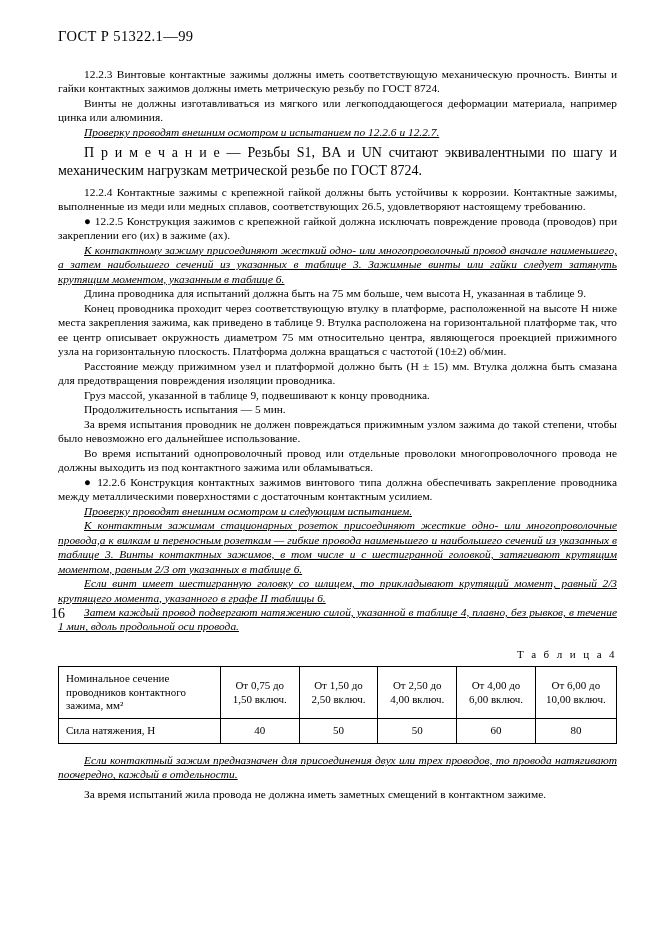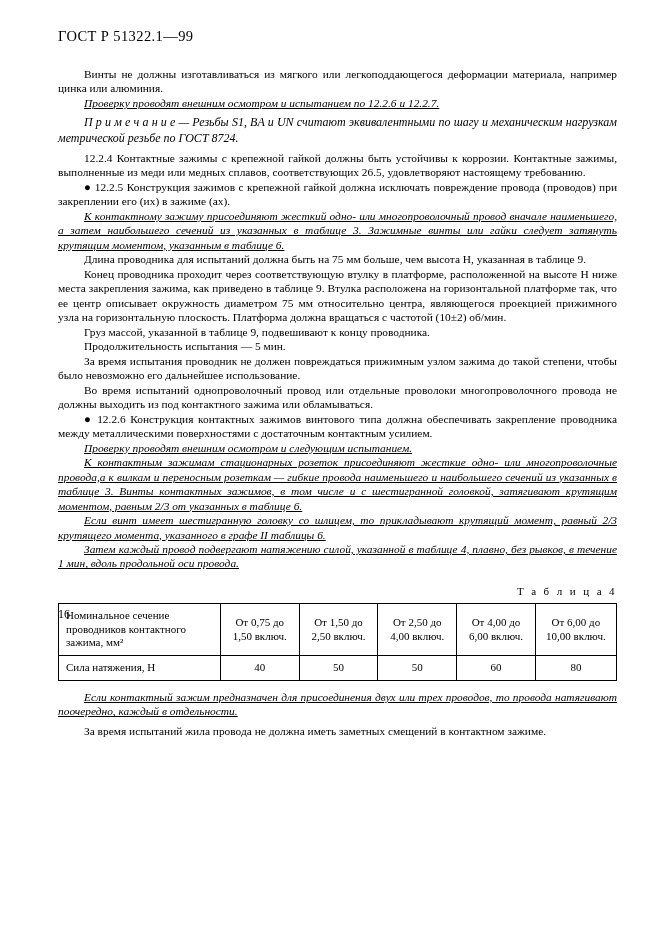--- a/index.html
+++ b/index.html
@@ -33,23 +33,22 @@
   }
   p {
     margin: 0;
     font-size: 11.4px;
     line-height: 1.27;
     text-align: justify;
     text-indent: 26px;
   }
   .ital { font-style: italic; text-decoration: underline; }
   .note {
-    font-size: 12px;
+    font-size: 14px;
     text-indent: 26px;
-    font-style: italic;
   }
   .bullet-item {
     text-indent: 26px;
   }
   .tbl-caption {
     font-size: 11px;
     letter-spacing: 2.4px;
     margin: 14px 0 6px 0;
     text-align: right;
   }
@@ -62,44 +61,46 @@
     border: 1px solid #000000;
     padding: 5px 7px;
     vertical-align: middle;
     line-height: 1.25;
   }
   td.center { text-align: center; }
   .gap { height: 9px; }
   .gap-sm { height: 5px; }
   .pagenum {
     position: absolute;
-    left: 58px;
+    left: 51px;
     bottom: 34px;
-    font-size: 12px;
+    font-size: 14px;
   }
 </style>
 </head>
 <body>
 
 <div class="page">
 
   <div class="header">ГОСТ Р 51322.1—99</div>
 
   <div class="content">
 
+    <p>12.2.3 Винтовые контактные зажимы должны иметь соответствующую механическую прочность. Винты и гайки контактных зажимов должны иметь метрическую резьбу по ГОСТ 8724.</p>
     <p>Винты не должны изготавливаться из мягкого или легкоподдающегося деформации материала, например цинка или алюминия.</p>
     <p class="ital">Проверку проводят внешним осмотром и испытанием по 12.2.6 и 12.2.7.</p>
     <div class="gap-sm"></div>
     <p class="note">П р и м е ч а н и е — Резьбы S1, BA и UN считают эквивалентными по шагу и механическим нагрузкам метрической резьбе по ГОСТ 8724.</p>
     <div class="gap-sm"></div>
     <p>12.2.4 Контактные зажимы с крепежной гайкой должны быть устойчивы к коррозии. Контактные зажимы, выполненные из меди или медных сплавов, соответствующих 26.5, удовлетворяют настоящему требованию.</p>
     <p class="bullet-item">● 12.2.5 Конструкция зажимов с крепежной гайкой должна исключать повреждение провода (проводов) при закреплении его (их) в зажиме (ах).</p>
     <p class="ital">К контактному зажиму присоединяют жесткий одно- или многопроволочный провод вначале наименьшего, а затем наибольшего сечений из указанных в таблице 3. Зажимные винты или гайки следует затянуть крутящим моментом, указанным в таблице 6.</p>
     <p>Длина проводника для испытаний должна быть на 75 мм больше, чем высота Н, указанная в таблице 9.</p>
     <p>Конец проводника проходит через соответствующую втулку в платформе, расположенной на высоте Н ниже места закрепления зажима, как приведено в таблице 9. Втулка расположена на горизонтальной платформе так, что ее центр описывает окружность диаметром 75 мм относительно центра, являющегося проекцией прижимного узла на горизонтальную плоскость. Платформа должна вращаться с частотой (10±2) об/мин.</p>
+    <p>Расстояние между прижимном узел и платформой должно быть (Н ± 15) мм. Втулка должна быть смазана для предотвращения повреждения изоляции проводника.</p>
     <p>Груз массой, указанной в таблице 9, подвешивают к концу проводника.</p>
     <p>Продолжительность испытания — 5 мин.</p>
     <p>За время испытания проводник не должен повреждаться прижимным узлом зажима до такой степени, чтобы было невозможно его дальнейшее использование.</p>
     <p>Во время испытаний однопроволочный провод или отдельные проволоки многопроволочного провода не должны выходить из под контактного зажима или обламываться.</p>
     <p class="bullet-item">● 12.2.6 Конструкция контактных зажимов винтового типа должна обеспечивать закрепление проводника между металлическими поверхностями с достаточным контактным усилием.</p>
     <p class="ital">Проверку проводят внешним осмотром и следующим испытанием.</p>
     <p class="ital">К контактным зажимам стационарных розеток присоединяют жесткие одно- или многопроволочные провода,а к вилкам и переносным розеткам — гибкие провода наименьшего и наибольшего сечений из указанных в таблице 3. Винты контактных зажимов, в том числе и с шестигранной головкой, затягивают крутящим моментом, равным 2/3 от указанных в таблице 6.</p>
     <p class="ital">Если винт имеет шестигранную головку со шлицем, то прикладывают крутящий момент, равный 2/3 крутящего момента, указанного в графе II таблицы 6.</p>
     <p class="ital">Затем каждый провод подвергают натяжению силой, указанной в таблице 4, плавно, без рывков, в течение 1 мин, вдоль продольной оси провода.</p>
 

